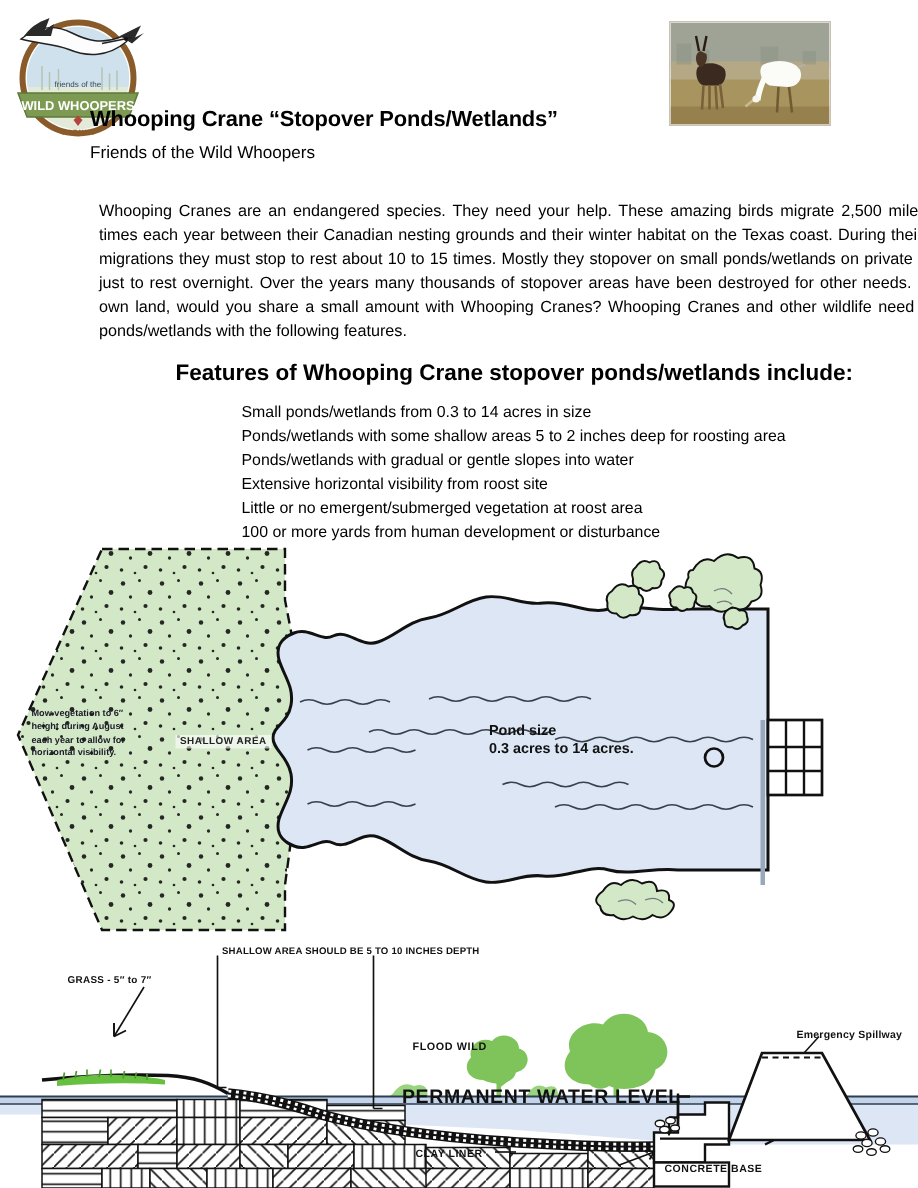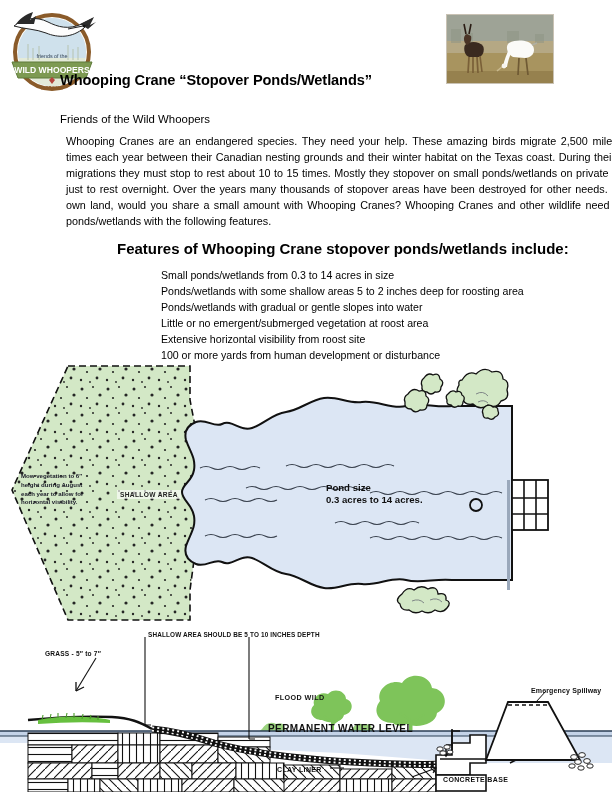--- a/index.html
+++ b/index.html
@@ -44,21 +44,21 @@
   }
   #doc-title {
     font-size: 14.6px;
     font-weight: bold;
     letter-spacing: -0.1px;
     line-height: 1.2;
     white-space: nowrap;
   }
   #doc-subtitle {
     font-size: 11.4px;
-    margin-top: 22px;
+    margin-top: 5px;
     line-height: 1.25;
   }
   #doc-url {
     font-size: 10.4px;
     margin-top: 2px;
     line-height: 1.25;
   }
 
   
   #intro-paragraph {
@@ -128,21 +128,21 @@
     width: 612px; height: 167px;
   }
   .cs-label {
     position: absolute;
     font-weight: bold;
     color: #111;
   }
   #lbl-grass   { left: 45px;  top: 650px; font-size: 6.6px; letter-spacing: .2px; }
   #lbl-shallow { left: 148px; top: 630px; font-size: 6.4px; line-height: 1.45; letter-spacing: .15px; }
   #lbl-flood   { left: 275px; top: 693px; font-size: 7.2px; letter-spacing: .4px; }
-  #lbl-perm    { left: 268px; top: 723px; font-size: 10px; letter-spacing: .4px; }
+  #lbl-perm    { left: 268px; top: 723px; font-size: 13px; letter-spacing: .4px; }
   #lbl-clay    { left: 277px; top: 766px; font-size: 7.0px; letter-spacing: .35px; }
   #lbl-concrete{ left: 443px; top: 776px; font-size: 7.0px; letter-spacing: .35px; }
   #lbl-spillway{ left: 531px; top: 686px; font-size: 7.0px; line-height: 1.4; letter-spacing: .15px; }
 </style>
 </head>
 <body>
 
 <div id="page">
 
   <div id="header">
@@ -233,22 +233,22 @@
     </div>
   </div>
 
   <div id="intro-paragraph">Whooping Cranes are an endangered species. They need your help. These amazing birds migrate 2,500 miles two times each year between their Canadian nesting grounds and their winter habitat on the Texas coast. During their long migrations they must stop to rest about 10 to 15 times. Mostly they stopover on small ponds/wetlands on private farms just to rest overnight. Over the years many thousands of stopover areas have been destroyed for other needs. If you own land, would you share a small amount with Whooping Cranes? Whooping Cranes and other wildlife need small ponds/wetlands with the following features.</div>
 
   <div id="features-heading">Features of Whooping Crane stopover ponds/wetlands include:</div>
   <div id="features-list">
     <span class="feat">Small ponds/wetlands from 0.3 to 14 acres in size</span>
     <span class="feat">Ponds/wetlands with some shallow areas 5 to 2 inches deep for roosting area</span>
     <span class="feat">Ponds/wetlands with gradual or gentle slopes into water</span>
+    <span class="feat">Extensive horizontal visibility from roost site</span>
     <span class="feat">Little or no emergent/submerged vegetation at roost area</span>
-    <span class="feat">Extensive horizontal visibility from roost site</span>
     <span class="feat">100 or more yards from human development or disturbance</span>
   </div>
 
   <div id="pond-map">
     <svg viewBox="0 0 612 270" width="612" height="270">
       <defs>
         <pattern id="stipple" x="0" y="0" width="26" height="26" patternUnits="userSpaceOnUse">
           <circle cx="4" cy="5" r="1.5" fill="#1c1c1c"></circle>
           <circle cx="15" cy="3" r="1.0" fill="#1c1c1c"></circle>
           <circle cx="22" cy="11" r="1.6" fill="#1c1c1c"></circle>

